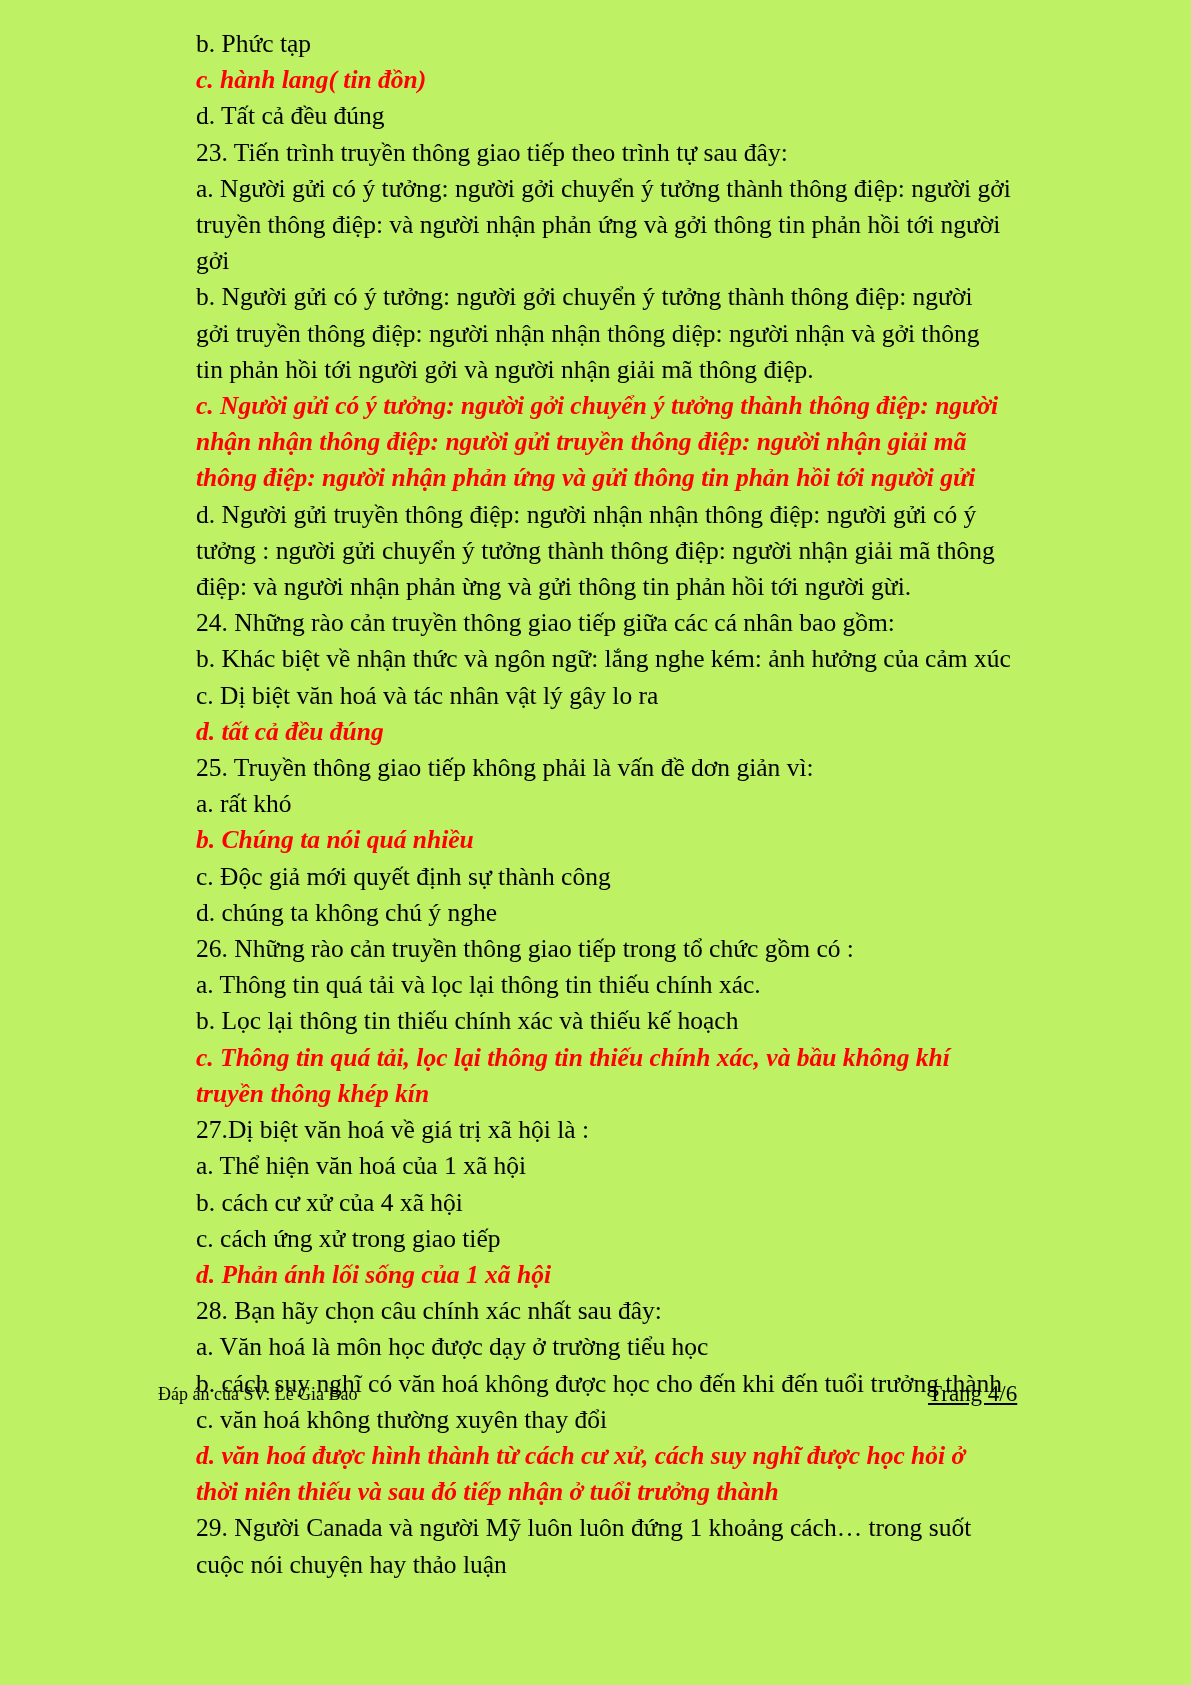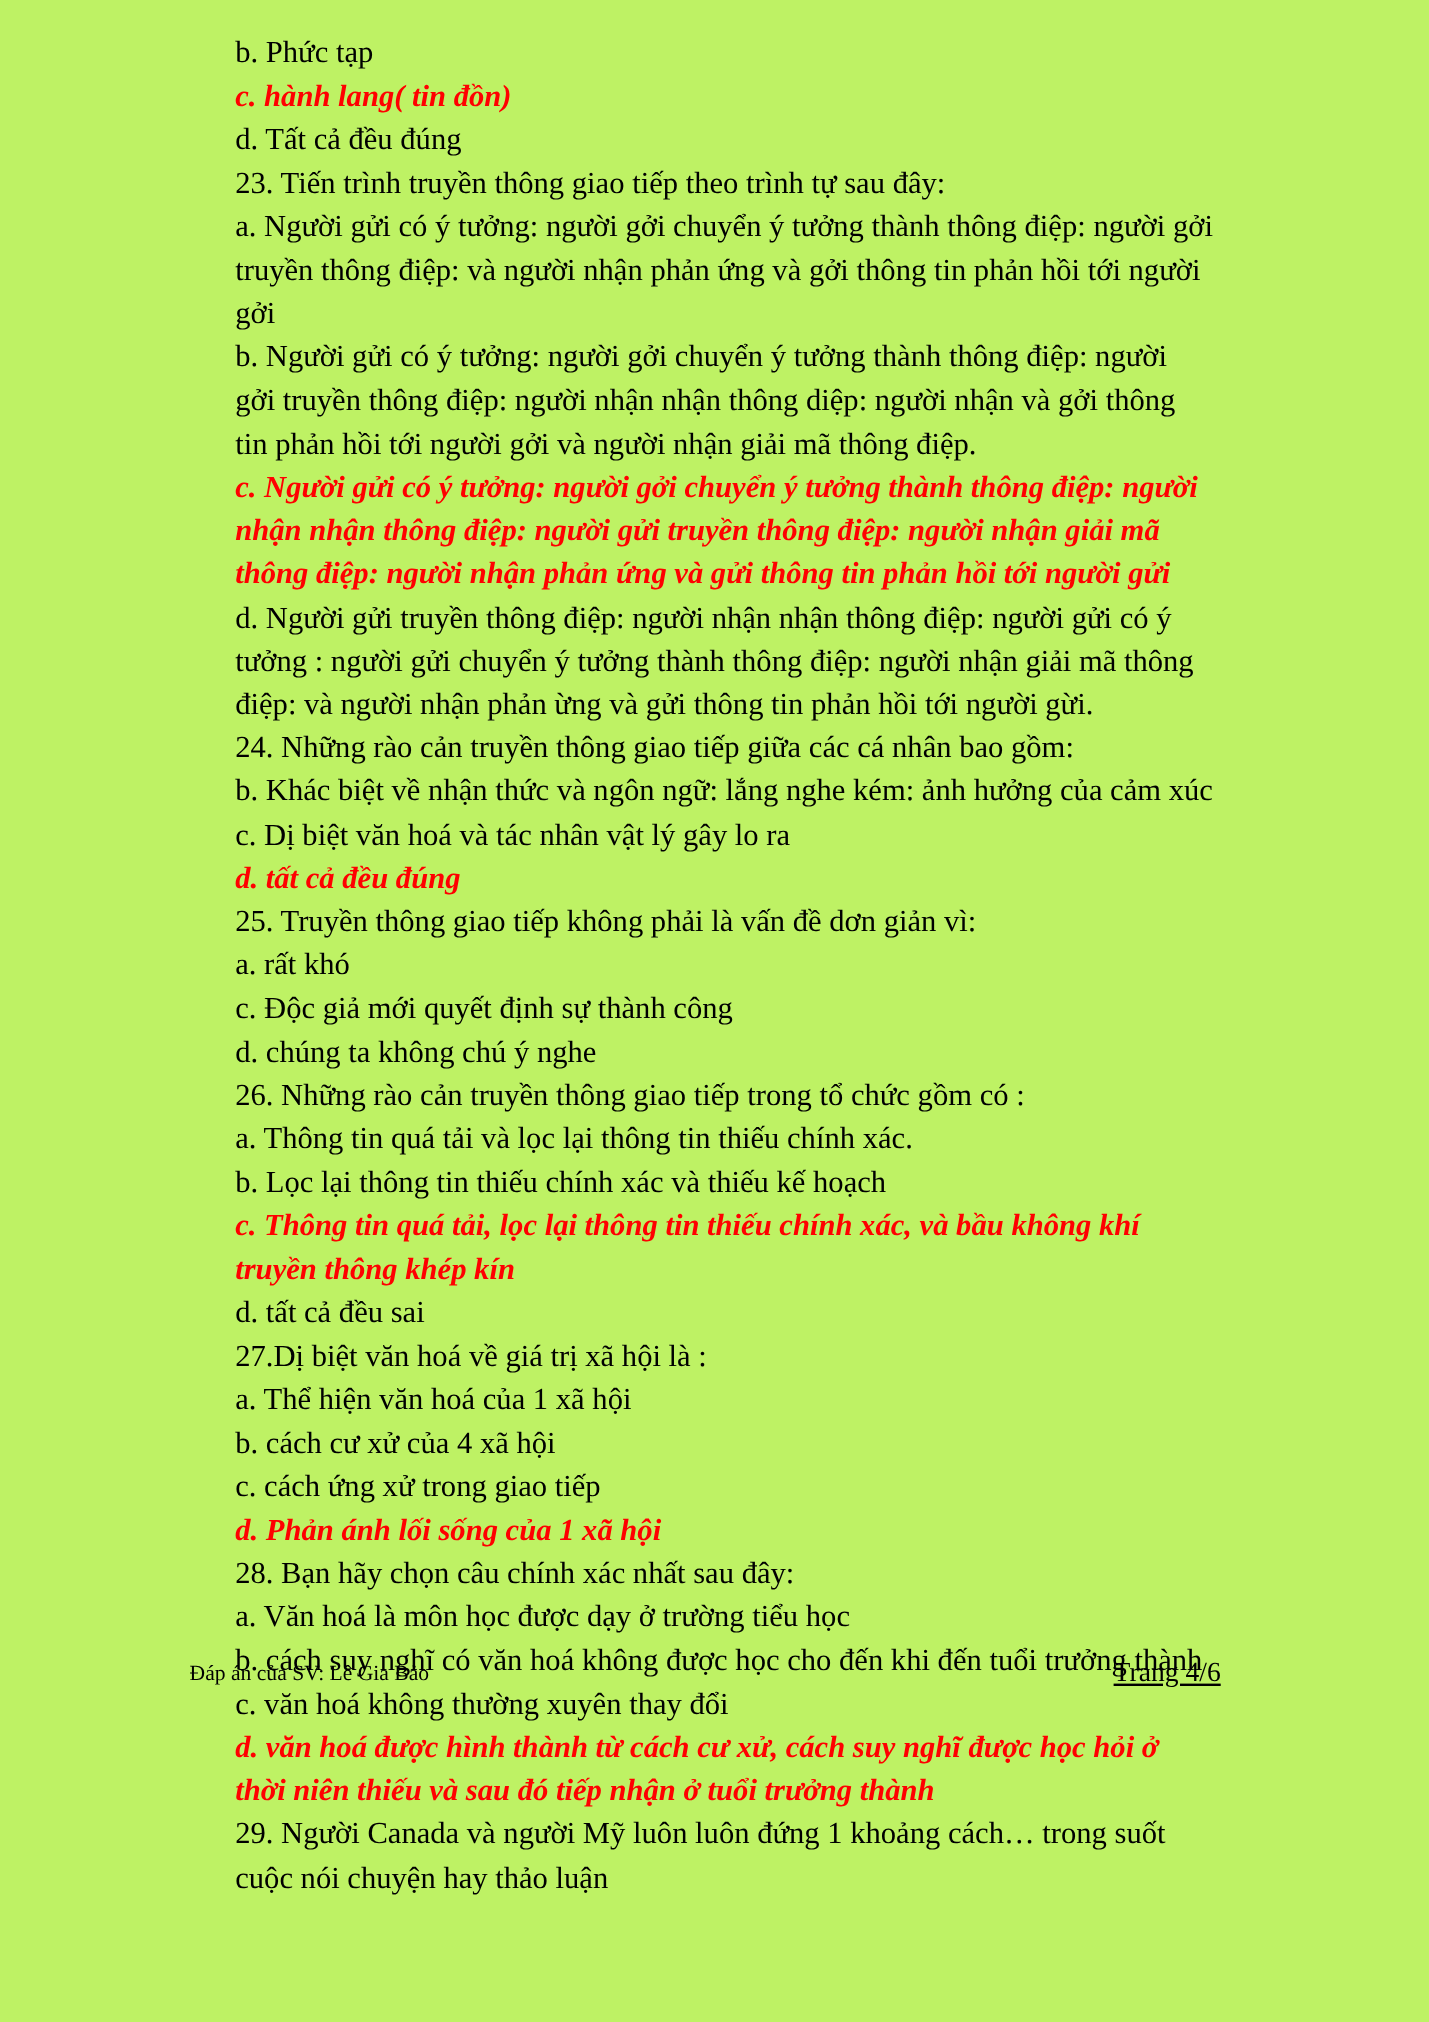--- a/index.html
+++ b/index.html
@@ -77,27 +77,27 @@
       <div class="line">a. Người gửi có ý tưởng: người gởi chuyển ý tưởng thành thông điệp: người gởi truyền thông điệp: và người nhận phản ứng và gởi thông tin phản hồi tới người gởi</div>
       <div class="line">b. Người gửi có ý tưởng: người gởi chuyển ý tưởng thành thông điệp: người gởi truyền thông điệp: người nhận nhận thông diệp: người nhận và gởi thông tin phản hồi tới người gởi và người nhận giải mã thông điệp.</div>
       <div class="line answer">c. Người gửi có ý tưởng: người gởi chuyển ý tưởng thành thông điệp: người nhận nhận thông điệp: người gửi truyền thông điệp:  người nhận giải mã thông điệp: người nhận phản ứng và gửi thông tin phản hồi tới người gửi</div>
       <div class="line">d. Người gửi truyền thông điệp: người nhận nhận thông điệp: người gửi có ý tưởng : người gửi chuyển ý tưởng thành thông điệp: người nhận giải mã thông điệp: và người nhận phản ừng và gửi thông tin phản hồi tới người gừi.</div>
       <div class="line">24. Những rào cản truyền thông giao tiếp giữa các cá nhân bao gồm:</div>
       <div class="line">b. Khác biệt về nhận thức và ngôn ngữ: lắng nghe kém: ảnh hưởng của cảm xúc</div>
       <div class="line">c. Dị biệt văn hoá và tác nhân vật lý gây lo ra</div>
       <div class="line answer">d. tất cả đều đúng</div>
       <div class="line">25. Truyền thông giao tiếp không phải là vấn đề dơn giản vì:</div>
       <div class="line">a. rất khó</div>
+      <div class="line answer">b. Chúng ta nói quá nhiều</div>
       <div class="line">c. Độc giả mới quyết định sự thành công</div>
       <div class="line">d. chúng ta không chú ý nghe</div>
       <div class="line">26. Những rào cản truyền thông giao tiếp trong tổ chức gồm có :</div>
       <div class="line">a. Thông tin quá tải và lọc lại thông tin thiếu chính xác.</div>
       <div class="line">b. Lọc lại thông tin thiếu chính xác và thiếu kế hoạch</div>
       <div class="line answer">c. Thông tin quá tải, lọc lại thông tin thiếu chính xác, và bầu không khí truyền thông khép kín</div>
-      <div class="line">d. tất cả đều sai</div>
       <div class="line">27.Dị biệt văn hoá về giá trị xã hội là :</div>
       <div class="line">a. Thể hiện văn hoá của 1 xã hội</div>
       <div class="line">b. cách cư xử của 4 xã hội</div>
       <div class="line">c. cách ứng xử trong giao tiếp</div>
       <div class="line answer">d. Phản ánh lối sống của 1 xã hội</div>
       <div class="line">28. Bạn hãy chọn câu chính xác nhất sau đây:</div>
       <div class="line">a. Văn hoá là môn học được dạy ở trường tiểu học</div>
       <div class="line">b. cách suy nghĩ có văn hoá không được học cho đến khi đến tuổi trưởng thành</div>
       <div class="line">c. văn hoá không thường xuyên thay đổi</div>
       <div class="line answer">d. văn hoá được hình thành từ cách cư xử, cách suy nghĩ được học hỏi ở thời niên thiếu và sau đó tiếp nhận ở tuổi trưởng thành</div>

